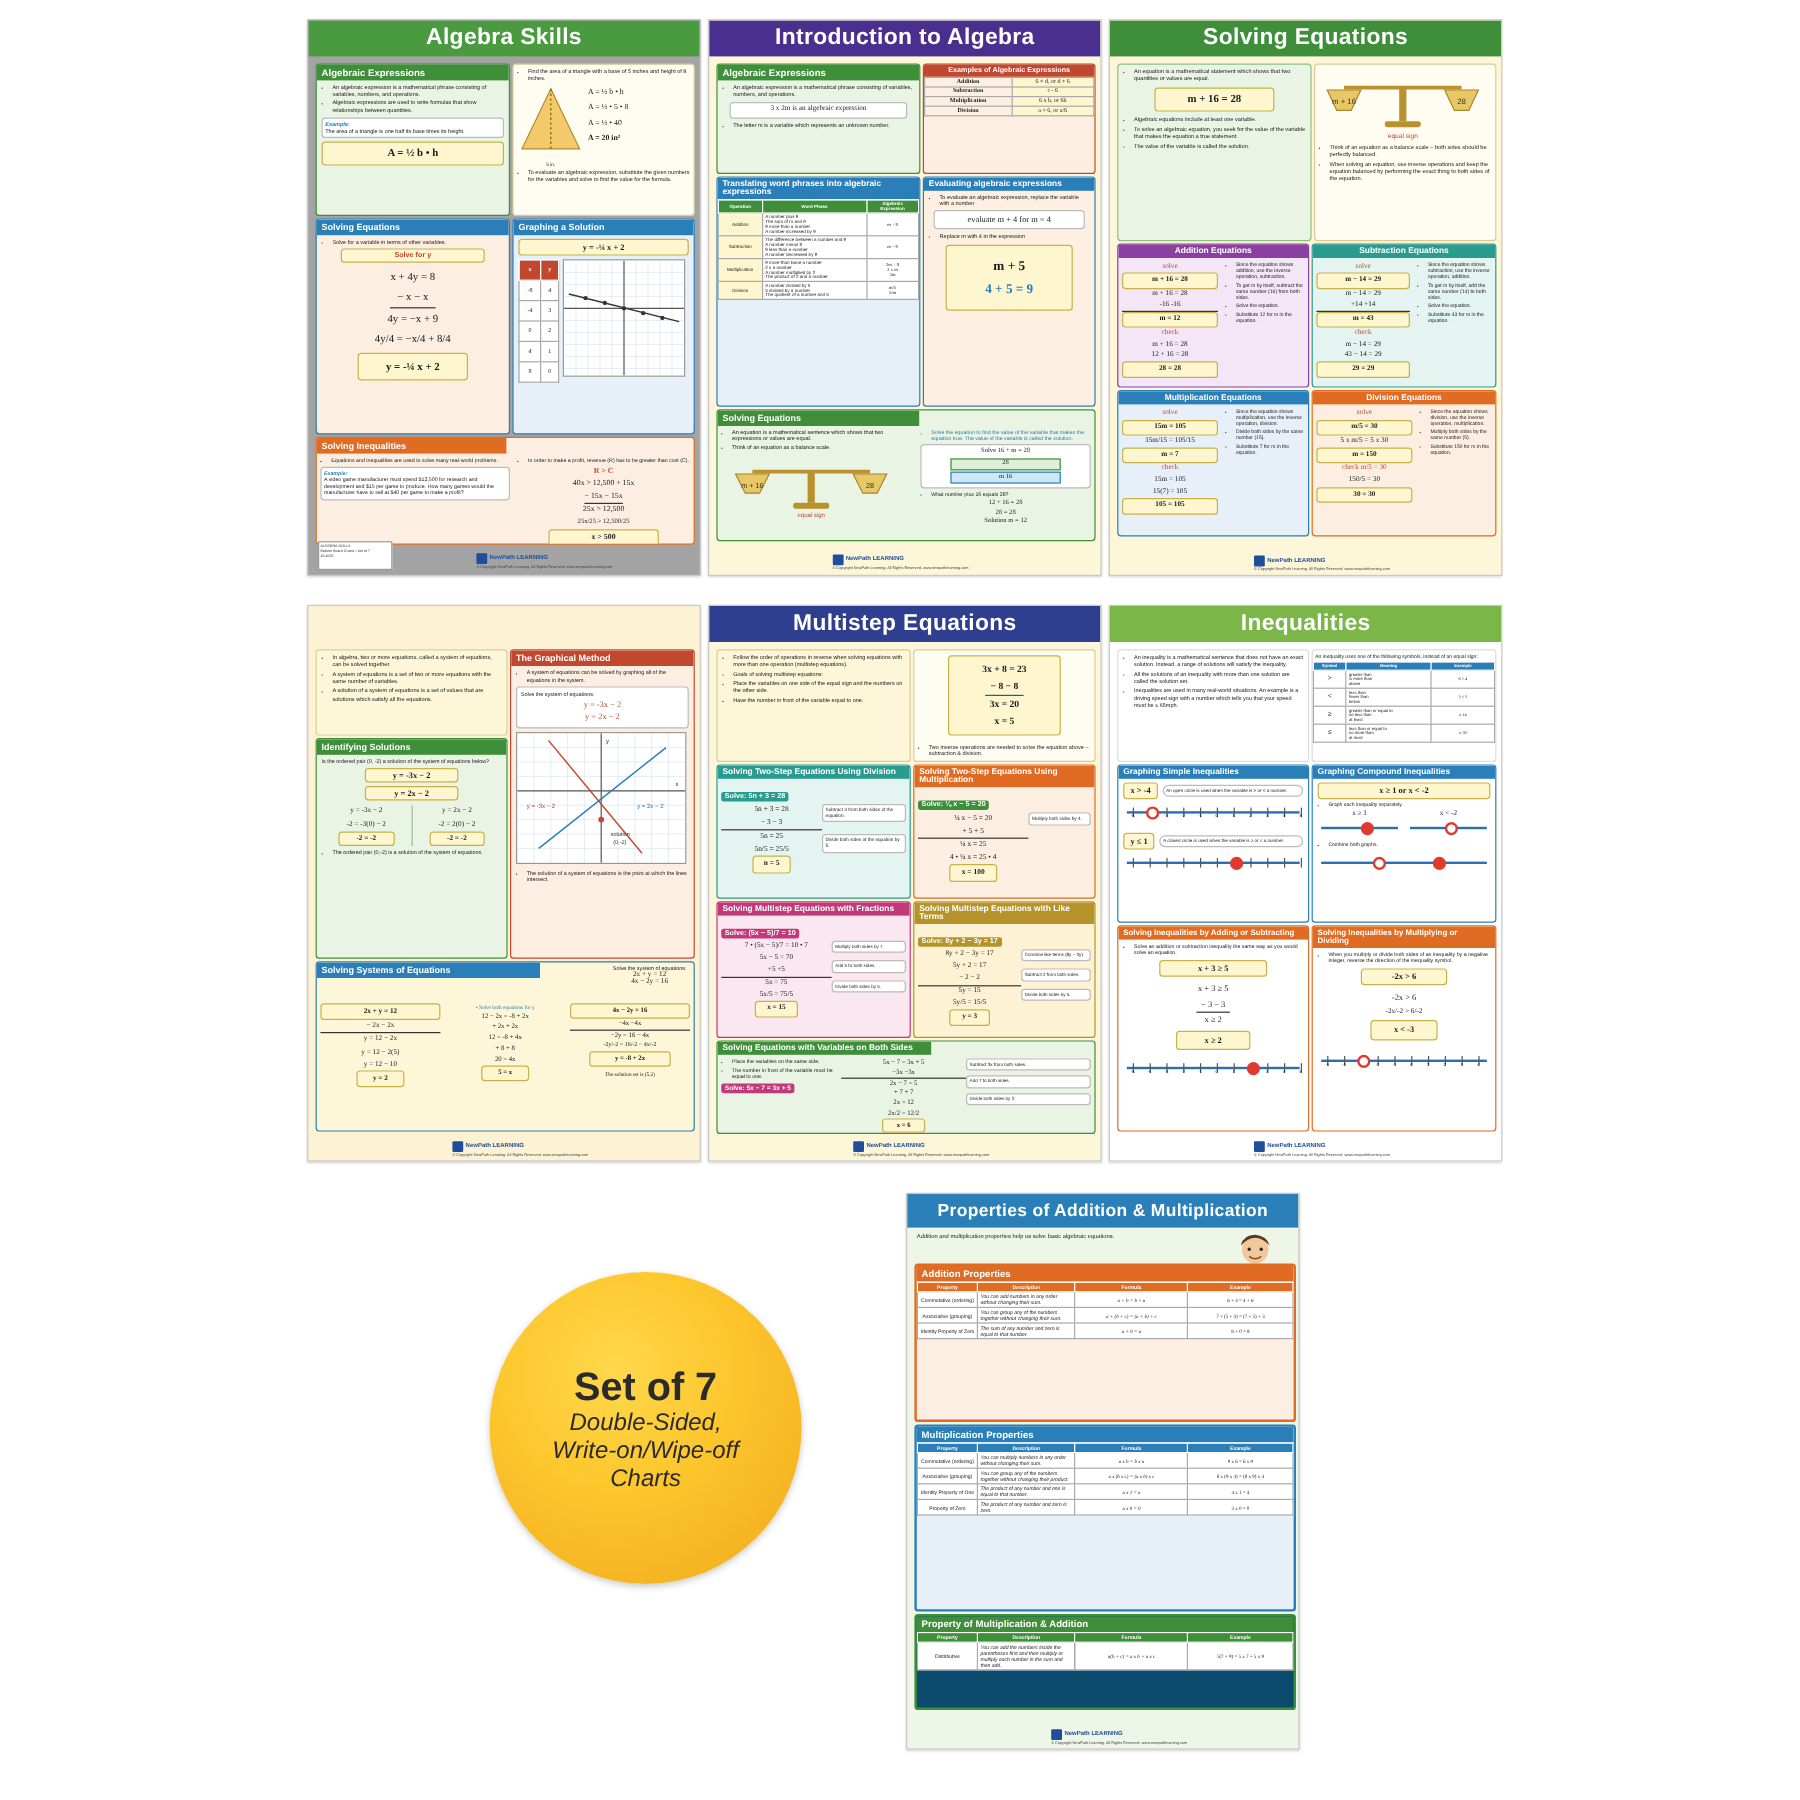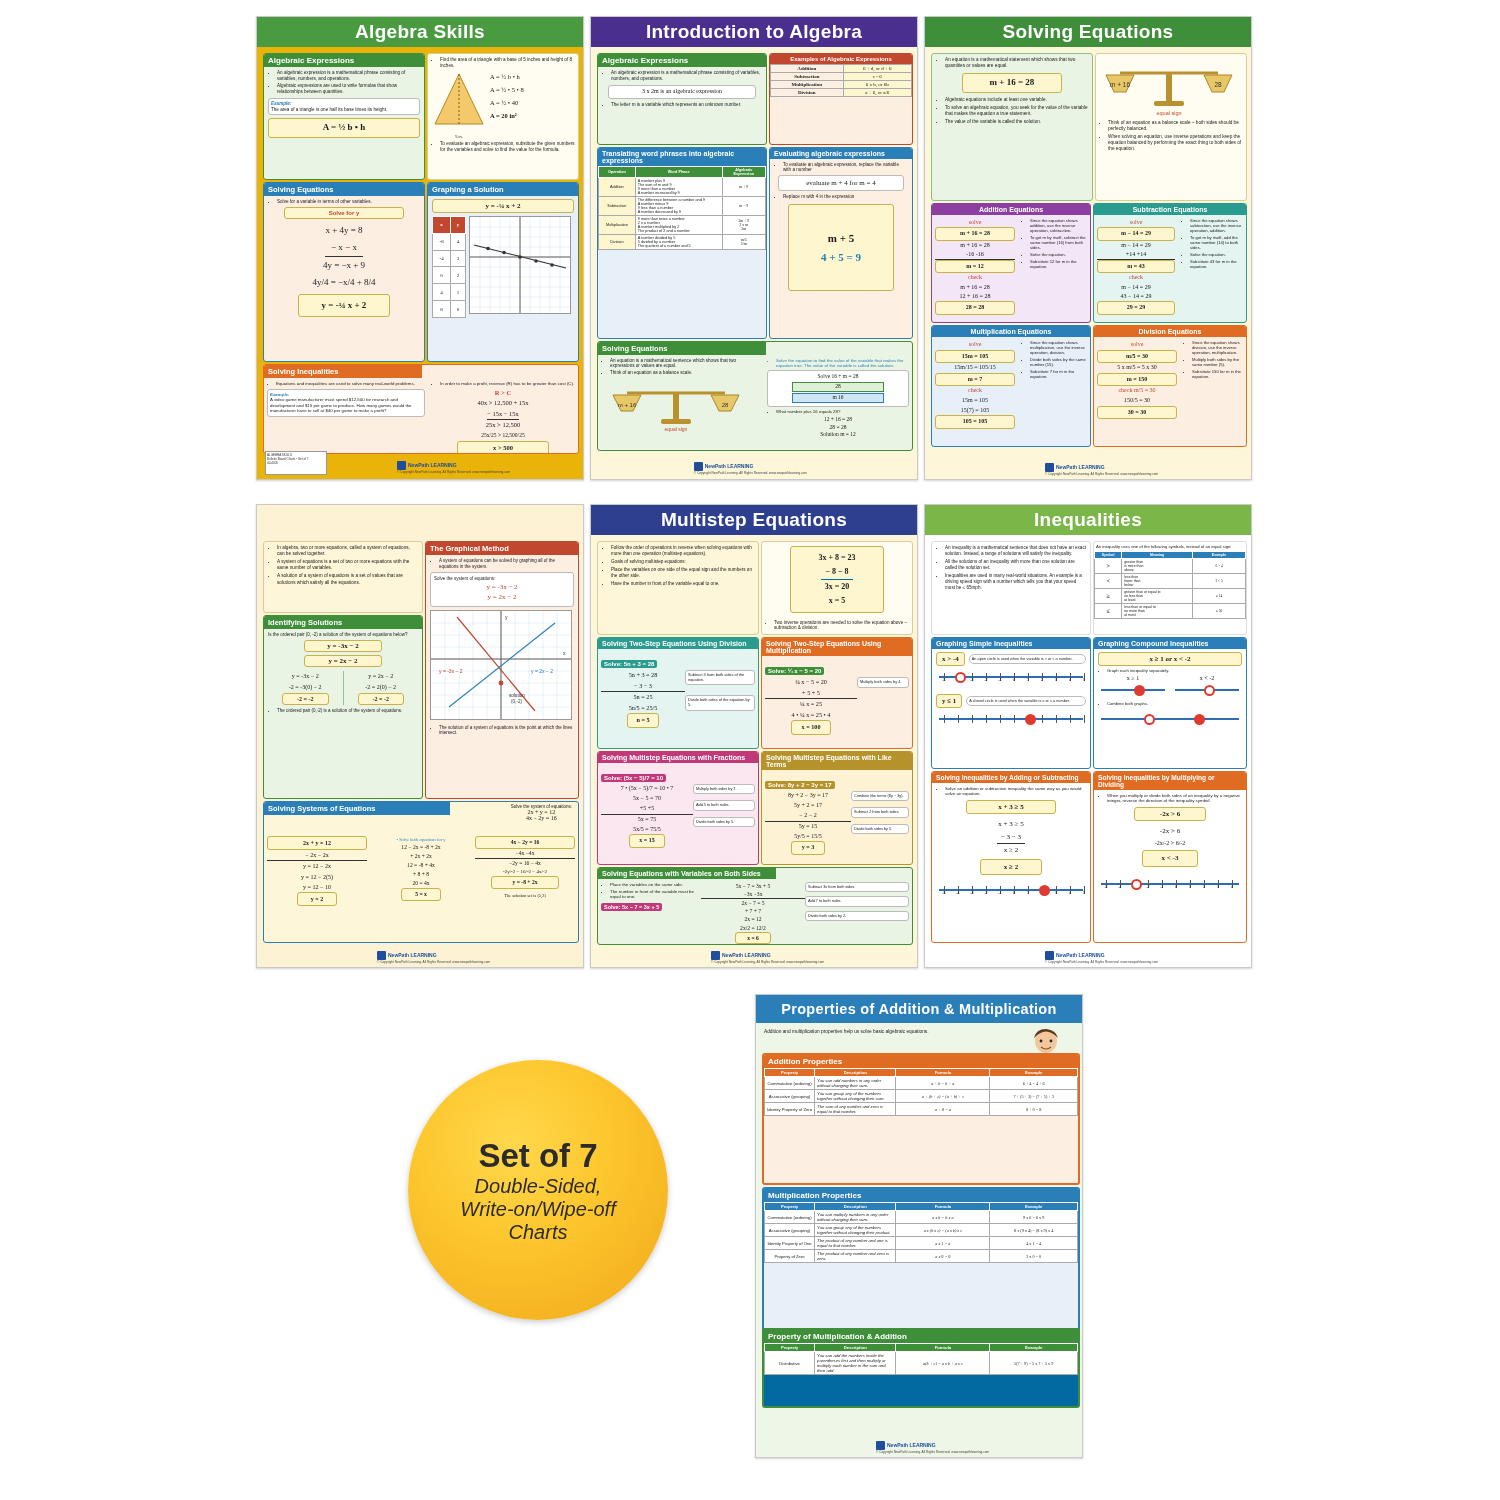--- a/index.html
+++ b/index.html
@@ -40,21 +40,21 @@
   .nline .dot{position:absolute;top:4px;width:7px;height:7px;border-radius:50%;border:2px solid #e03a2f;background:#fff;}
   .nline .dotf{background:#e03a2f;}
 
   .scale svg{display:block;}
 </style>
 </head>
 <body>
 
 <div class="stage">
 
-  <div class="poster" style="left:256px;top:16px;width:326px;height:462px;background:#eab308;">
+  <div class="poster" style="left:256px;top:16px;width:326px;height:462px;background:#a3a3a3;">
     <div class="p-title" style="background:#4a9b3f;height:30px;line-height:30px;font-size:19px;">Algebra Skills</div>
 
     <div class="panel" style="left:6px;top:36px;width:160px;height:125px;background:#eaf4e4;border:1px solid #3f8f3a;">
       <div class="panel-h" style="background:#3f8f3a;font-size:8px;">Algebraic Expressions</div>
       <div class="panel-b" style="font-size:4.6px;line-height:1.25;">
         <ul class="bullets">
           <li>An algebraic expression is a mathematical phrase consisting of variables, numbers, and operations.</li>
           <li>Algebraic expressions are used to write formulas that show relationships between quantities.</li>
         </ul>
         <div class="whitebox" style="margin-top:3px;padding:2px;">
@@ -306,21 +306,21 @@
     <div class="panel" style="left:178px;top:130px;width:142px;height:190px;background:#fdf0e2;border:1px solid #2a7fb8;">
       <div class="panel-h" style="background:#2a7fb8;font-size:7px;">Evaluating algebraic expressions</div>
       <div class="panel-b" style="font-size:4.6px;">
         <ul class="bullets">
             <li>To evaluate an algebraic expression, replace the variable with a number</li>
           </ul>
         <div class="whitebox num" style="margin:3px 4px;padding:3px;text-align:center;font-size:7px;">evaluate m + 4 for m = 4</div>
         <ul class="bullets">
             <li>Replace m with 4 in the expression</li>
           </ul>
-        <div class="eqbox num" style="margin:5px 14px;padding:24px 2px;font-size:11px;line-height:1.7;">
+        <div class="eqbox num" style="margin:5px 14px;padding:8px 2px;font-size:11px;line-height:1.7;">
           <div>m + 5</div>
           <div style="color:#2a7fb8;">4 + 5 = 9</div>
         </div>
       </div>
     </div>
 
     <div class="panel" style="left:6px;top:324px;width:314px;height:108px;background:#eaf4e4;border:1px solid #3f8f3a;">
       <div class="panel-h" style="background:#3f8f3a;font-size:7.5px;width:160px;">Solving Equations</div>
       <div style="display:flex;">
         <div style="width:160px;padding:3px;font-size:4.6px;">
@@ -1104,21 +1104,21 @@
         <tr>
           <td style="text-align:center;">Property of Zero</td>
           <td style="font-style:italic;">The product of any number and zero is zero.</td>
           <td class="num" style="text-align:center;font-style:italic;">a x 0 = 0</td>
           <td class="num" style="text-align:center;">3 x 0 = 0</td>
         </tr>
       </tbody>
         </table>
     </div>
 
-    <div class="panel" style="left:6px;top:333px;width:314px;height:76px;background:#0369a1;border:2px solid #3f8f3a;">
+    <div class="panel" style="left:6px;top:350px;width:314px;height:76px;background:#0c4a6e;border:2px solid #3f8f3a;">
       <div class="panel-h" style="background:#3f8f3a;font-size:8px;">Property of Multiplication &amp; Addition</div>
       <table class="grid" style="font-size:4.2px;">
         <tbody>
             <tr>
           <th style="background:#3f8f3a;width:16%;">Property</th>
           <th style="background:#3f8f3a;width:26%;">Description</th>
           <th style="background:#3f8f3a;width:30%;">Formula</th>
           <th style="background:#3f8f3a;width:28%;">Example</th>
         </tr>
         <tr>

